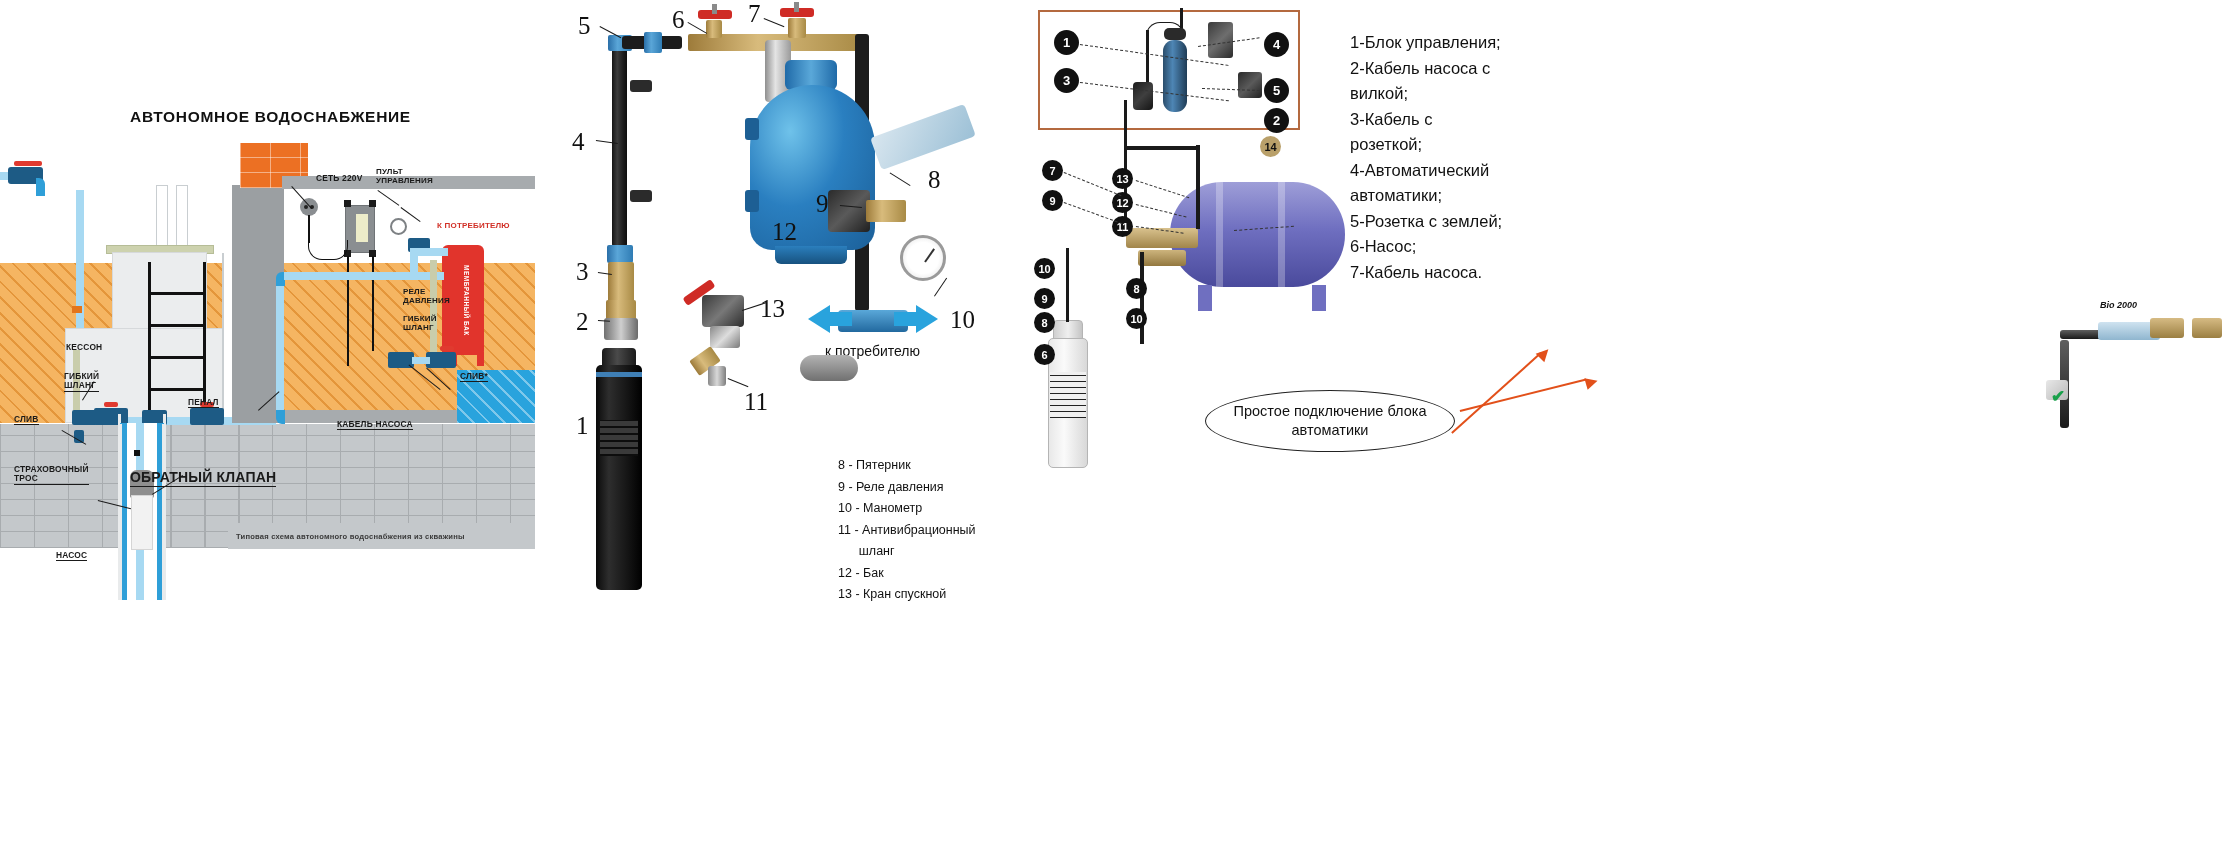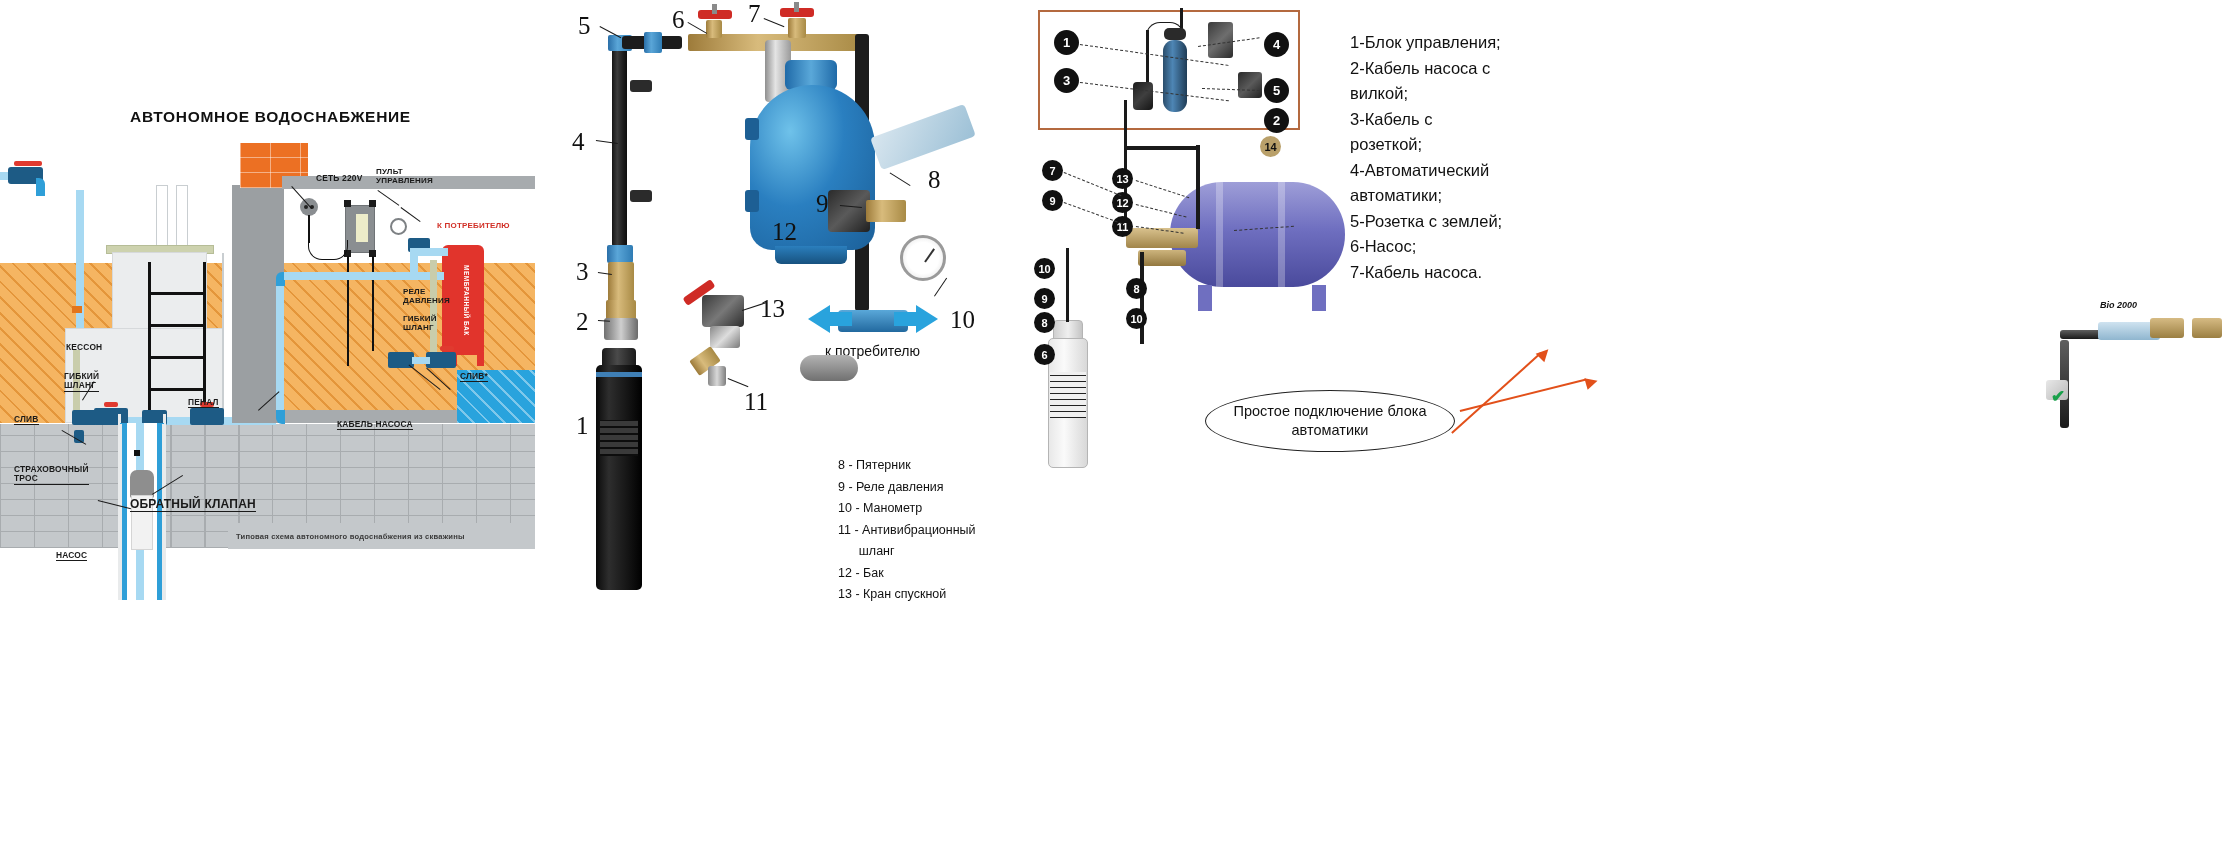--- a/index.html
+++ b/index.html
@@ -489,21 +489,21 @@
     <div class="leader" style="left:450px;top:390px;width:32px;transform:rotate(-138deg)"></div>
     <div class="leader" style="left:440px;top:390px;width:40px;transform:rotate(-142deg)"></div>
     <div class="leader" style="left:420px;top:222px;width:24px;transform:rotate(-144deg)"></div>
 
     <div class="lbl" style="left:66px;top:343px;font-size:8.4px">КЕССОН</div>
     <div class="lbl u" style="left:64px;top:372px;font-size:8.4px">ГИБКИЙ
 ШЛАНГ</div>
     <div class="lbl u" style="left:14px;top:415px;font-size:8.4px">СЛИВ</div>
     <div class="lbl u" style="left:14px;top:465px;font-size:8.4px">СТРАХОВОЧНЫЙ
 ТРОС</div>
-    <div class="lbl u" style="left:130px;top:498px;font-size:12px">ОБРАТНЫЙ КЛАПАН</div>
+    <div class="lbl u" style="left:130px;top:470px;font-size:14px">ОБРАТНЫЙ КЛАПАН</div>
     <div class="lbl u" style="left:56px;top:551px;font-size:8.4px">НАСОС</div>
     <div class="lbl u" style="left:188px;top:398px;font-size:8.4px">ПЕНАЛ</div>
     <div class="lbl u" style="left:337px;top:420px;font-size:8.4px">КАБЕЛЬ НАСОСА</div>
     <div class="lbl" style="left:316px;top:174px;font-size:8.4px">СЕТЬ 220V</div>
     <div class="lbl" style="left:376px;top:168px;font-size:8px">ПУЛЬТ
 УПРАВЛЕНИЯ</div>
     <div class="lbl" style="left:437px;top:222px;font-size:8px;color:#d12f26">К ПОТРЕБИТЕЛЮ</div>
     <div class="lbl" style="left:403px;top:288px;font-size:8px">РЕЛЕ
 ДАВЛЕНИЯ</div>
     <div class="lbl" style="left:403px;top:315px;font-size:8px">ГИБКИЙ

